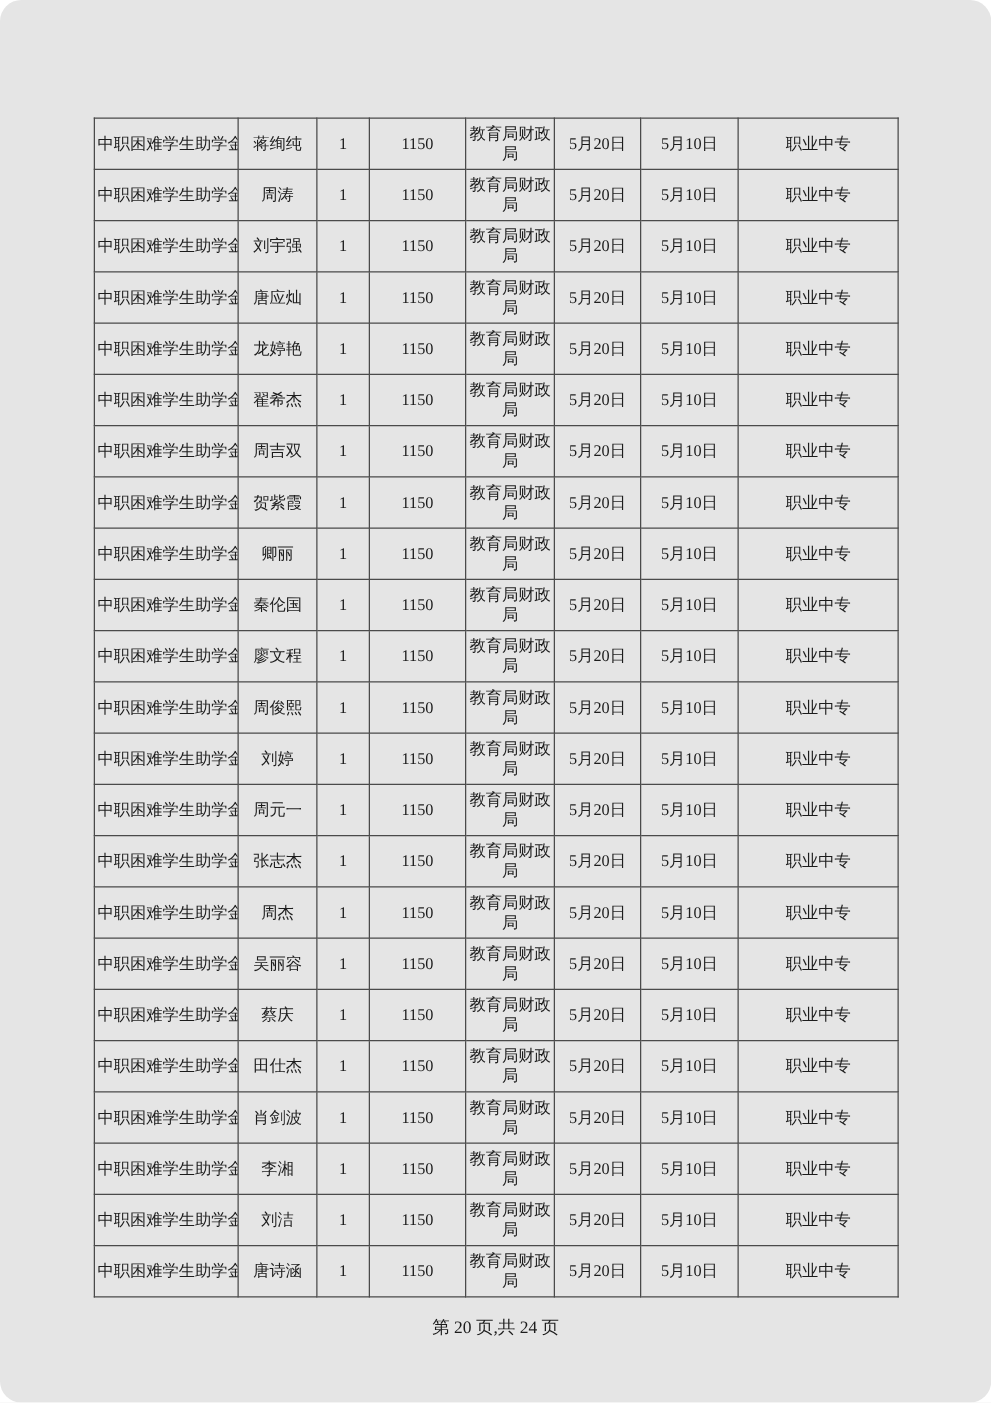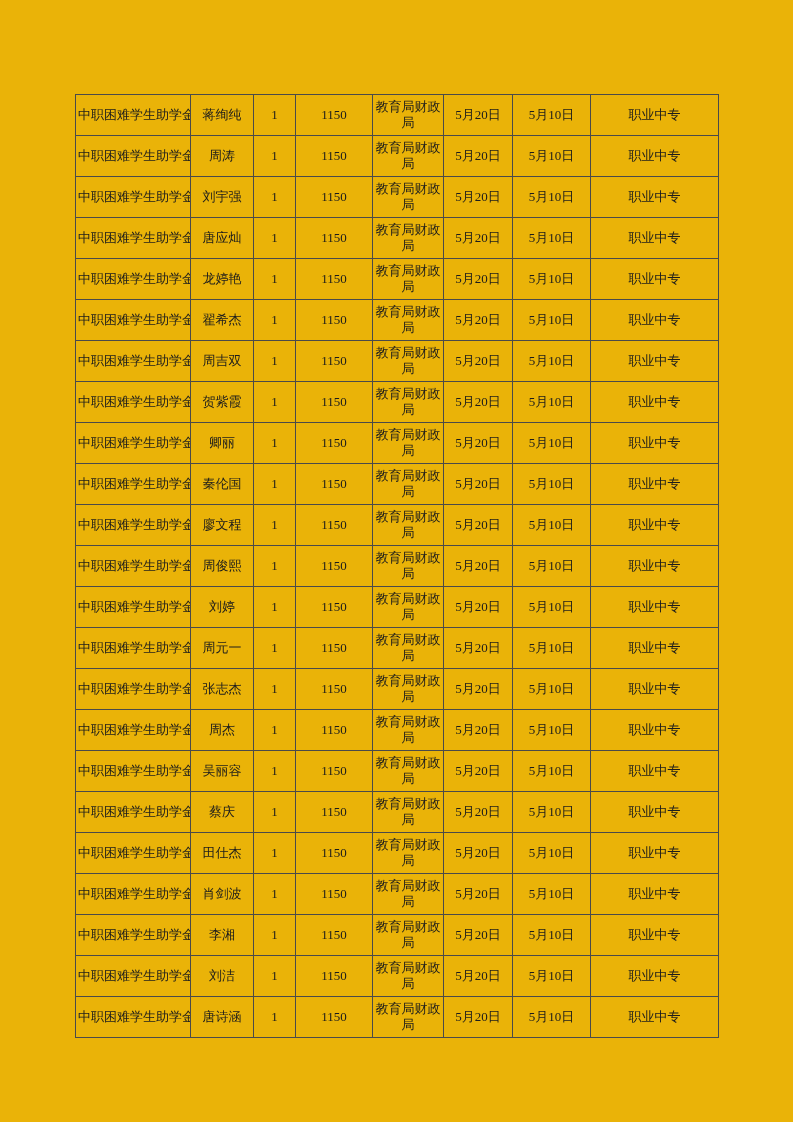--- a/index.html
+++ b/index.html
@@ -10,22 +10,23 @@
   body {
     width: 793px;
     height: 1122px;
     position: relative;
     font-family: "Liberation Serif", "DejaVu Serif", serif;
     color: #1c1c1c;
   }
   .page {
     position: absolute;
     inset: 0;
-    background: #eab308;
+    background: #e5e5e5;
     overflow: hidden;
+    border-radius: 17px;
   }
   table.aid-table {
     position: absolute;
     left: 75px;
     top: 94px;
     width: 643px;
     border-collapse: collapse;
     table-layout: fixed;
     font-size: 13px;
   }
@@ -299,14 +300,17 @@
           <td class="col-count">1</td>
           <td class="col-amount">1150</td>
           <td class="col-department">教育局财政局</td>
           <td class="col-date1">5月20日</td>
           <td class="col-date2">5月10日</td>
           <td class="col-school">职业中专</td>
         </tr>
       </tbody>
   </table>
 
+  <div class="footer">
+    <span>第 20 页,共 24 页</span>
+  </div>
 
 </div>
 
 </body></html>

